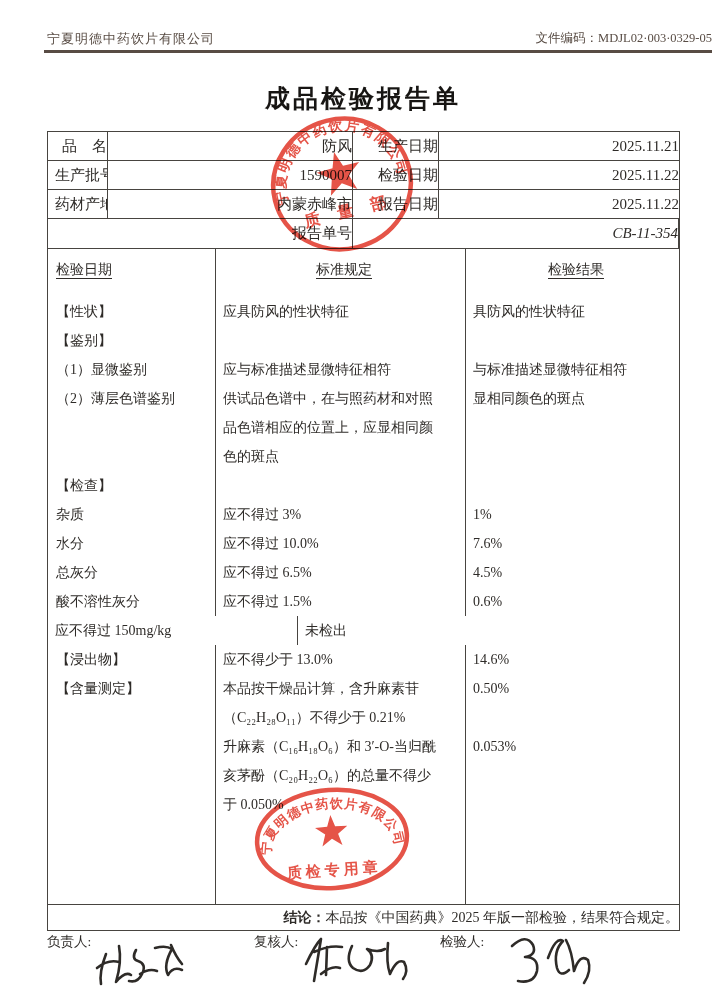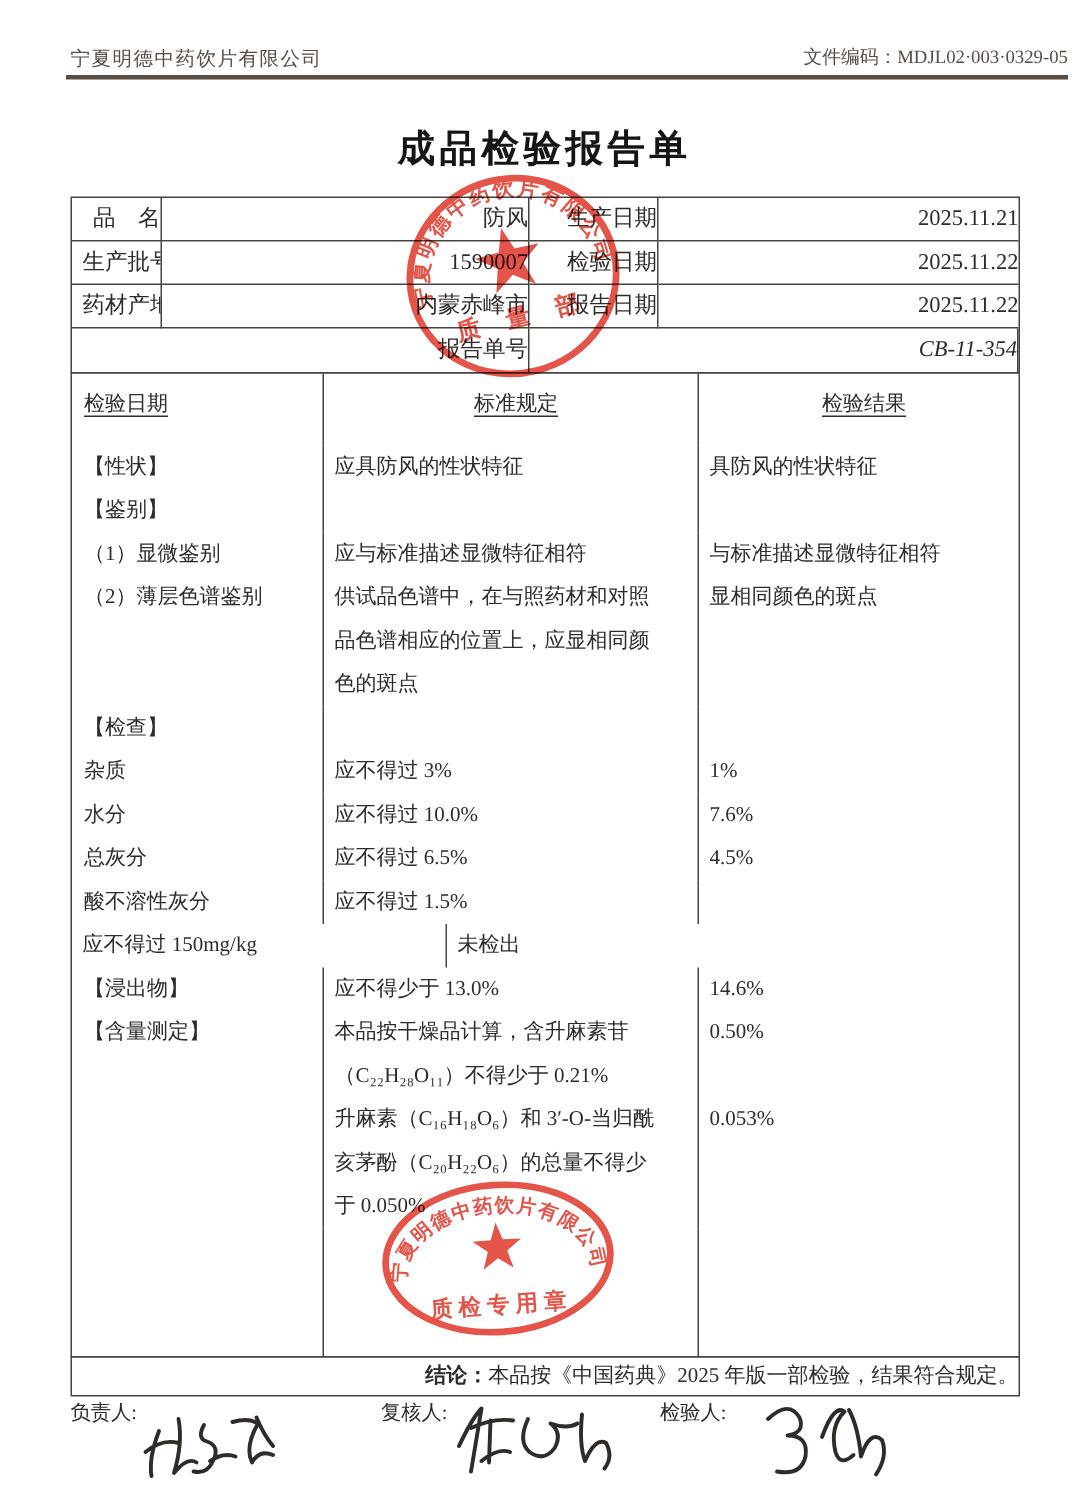--- a/index.html
+++ b/index.html
@@ -142,20 +142,21 @@
       <div class="c3">7.6%</div>
     </div>
     <div class="m-row lh1">
       <div class="c1">总灰分</div>
       <div class="c2">应不得过 6.5%</div>
       <div class="c3">4.5%</div>
     </div>
     <div class="m-row lh1">
       <div class="c1">酸不溶性灰分</div>
       <div class="c2">应不得过 1.5%</div>
+      <div class="c3">0.6%</div>
     </div>
     <div class="m-row lh1">
       <div class="c2">应不得过 150mg/kg</div>
       <div class="c3">未检出</div>
     </div>
     <div class="m-row lh1">
       <div class="c1">【浸出物】</div>
       <div class="c2">应不得少于 13.0%</div>
       <div class="c3">14.6%</div>
     </div>

